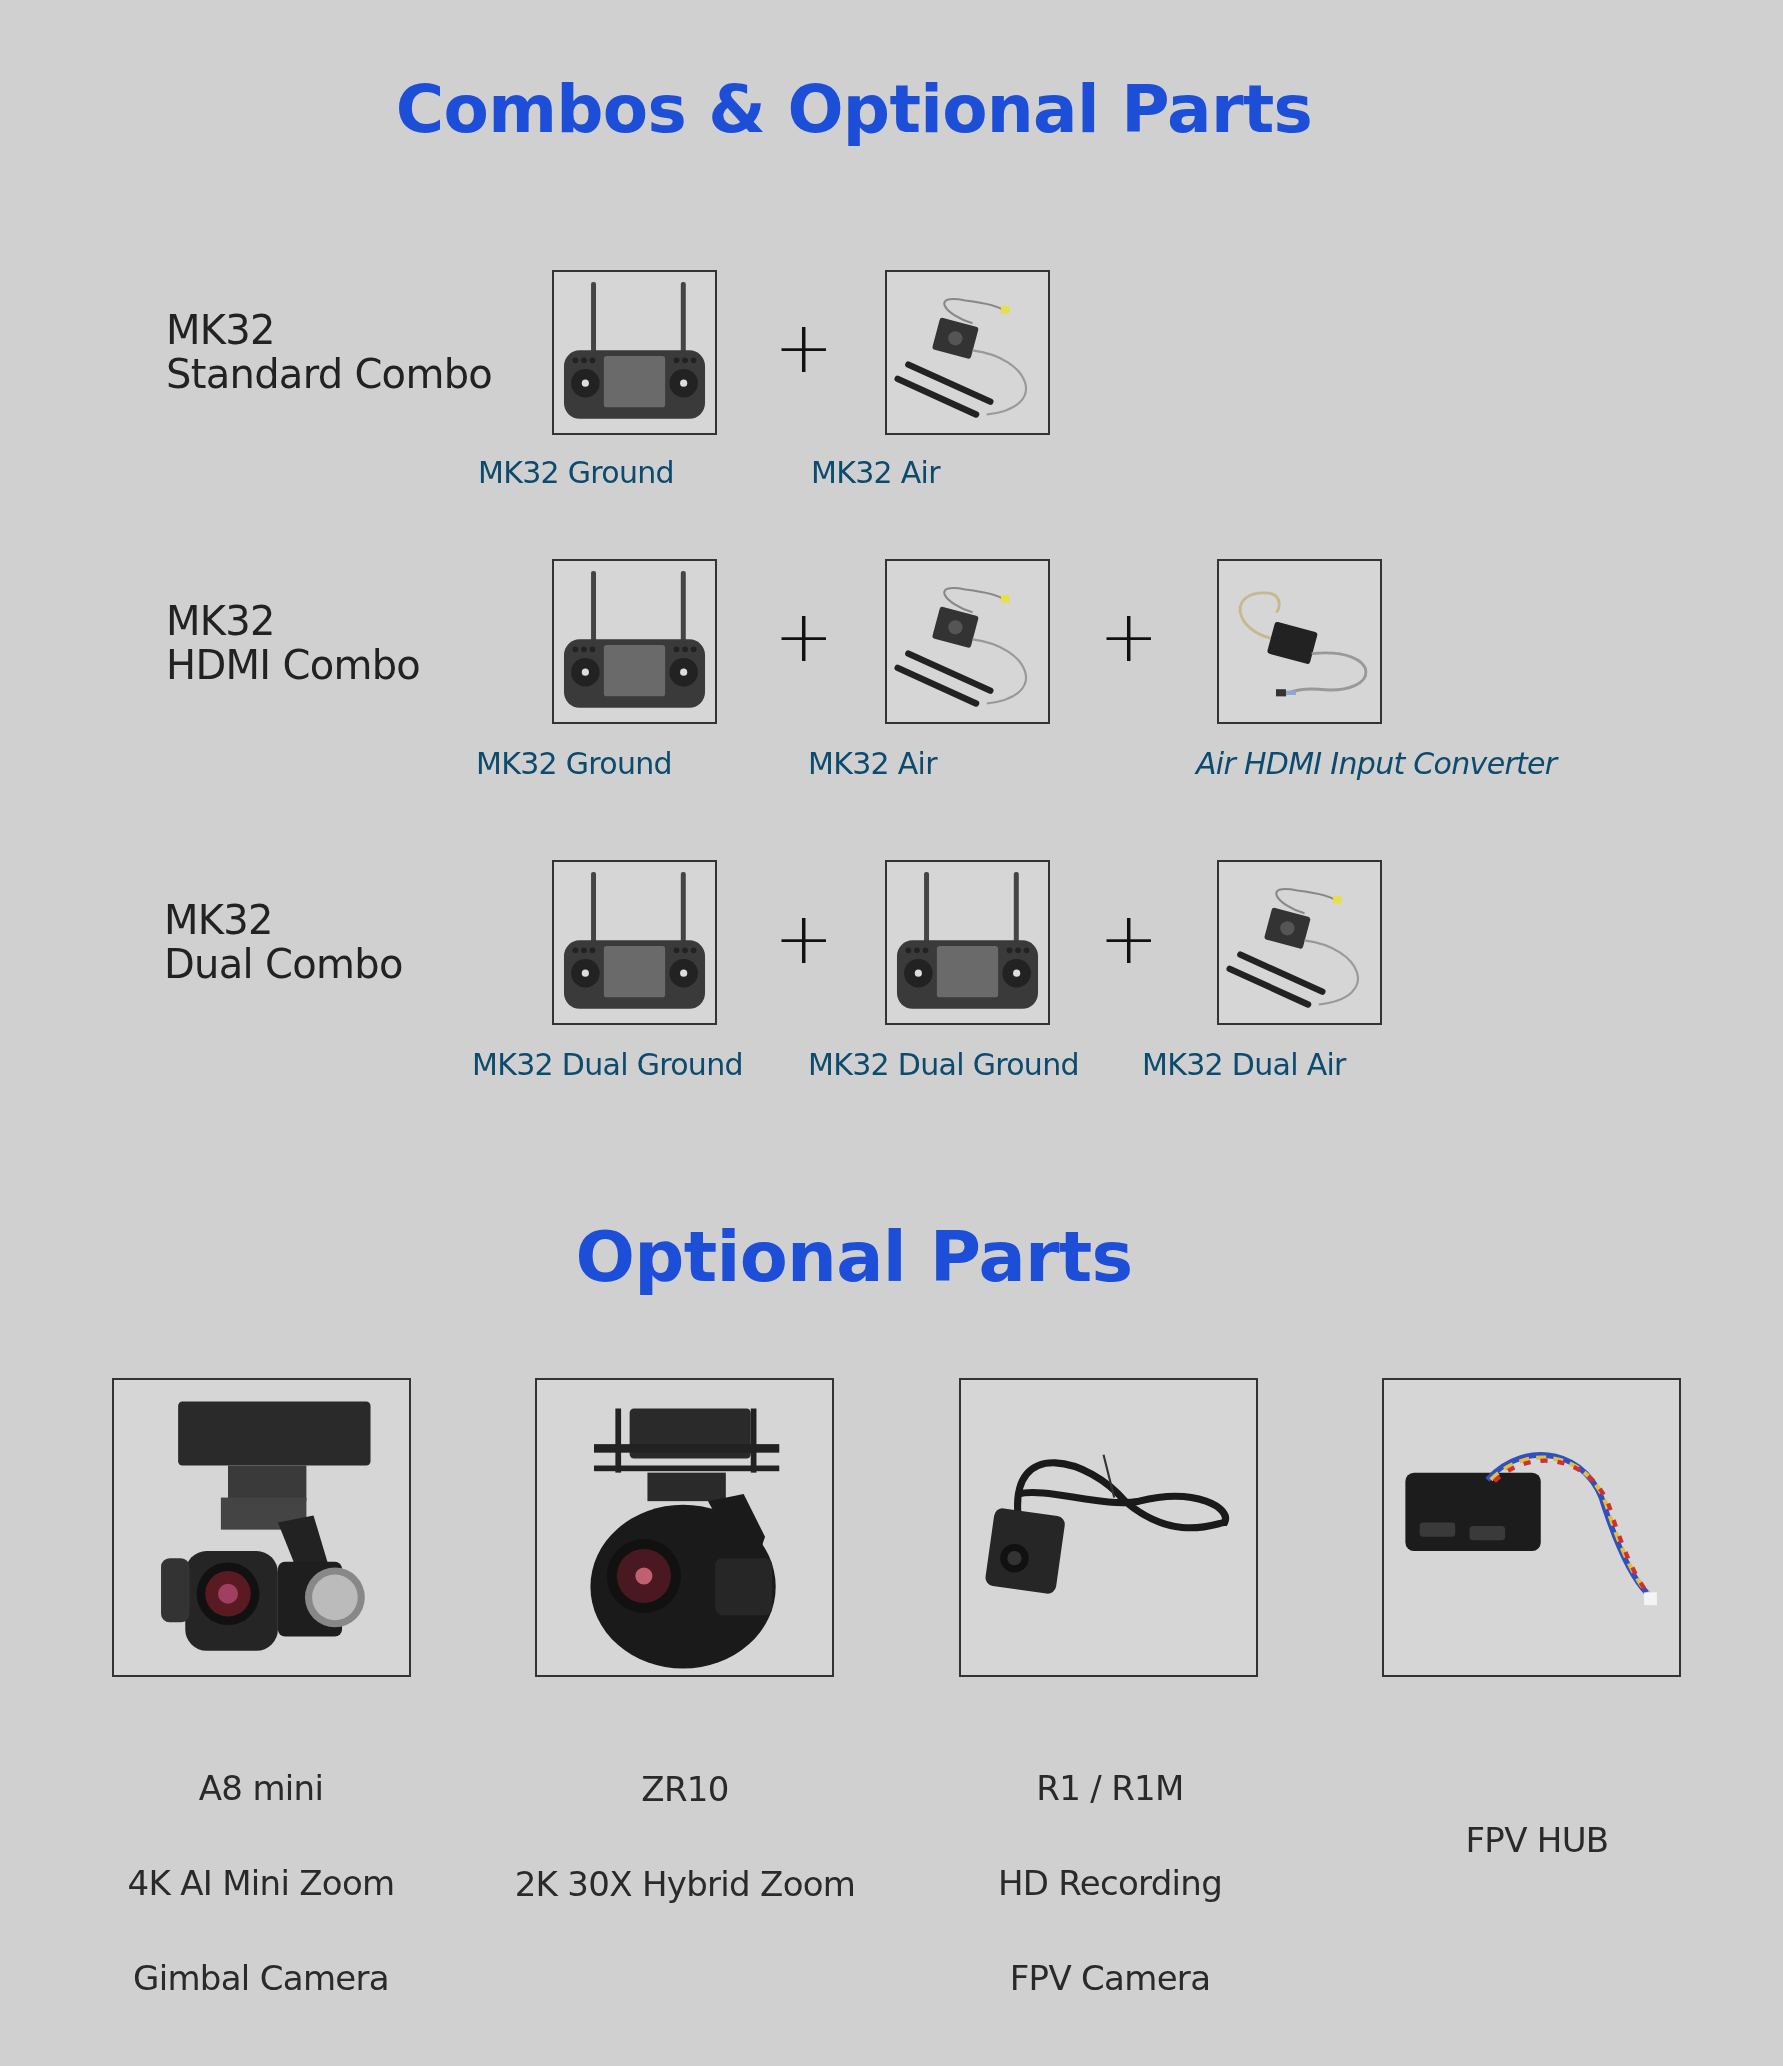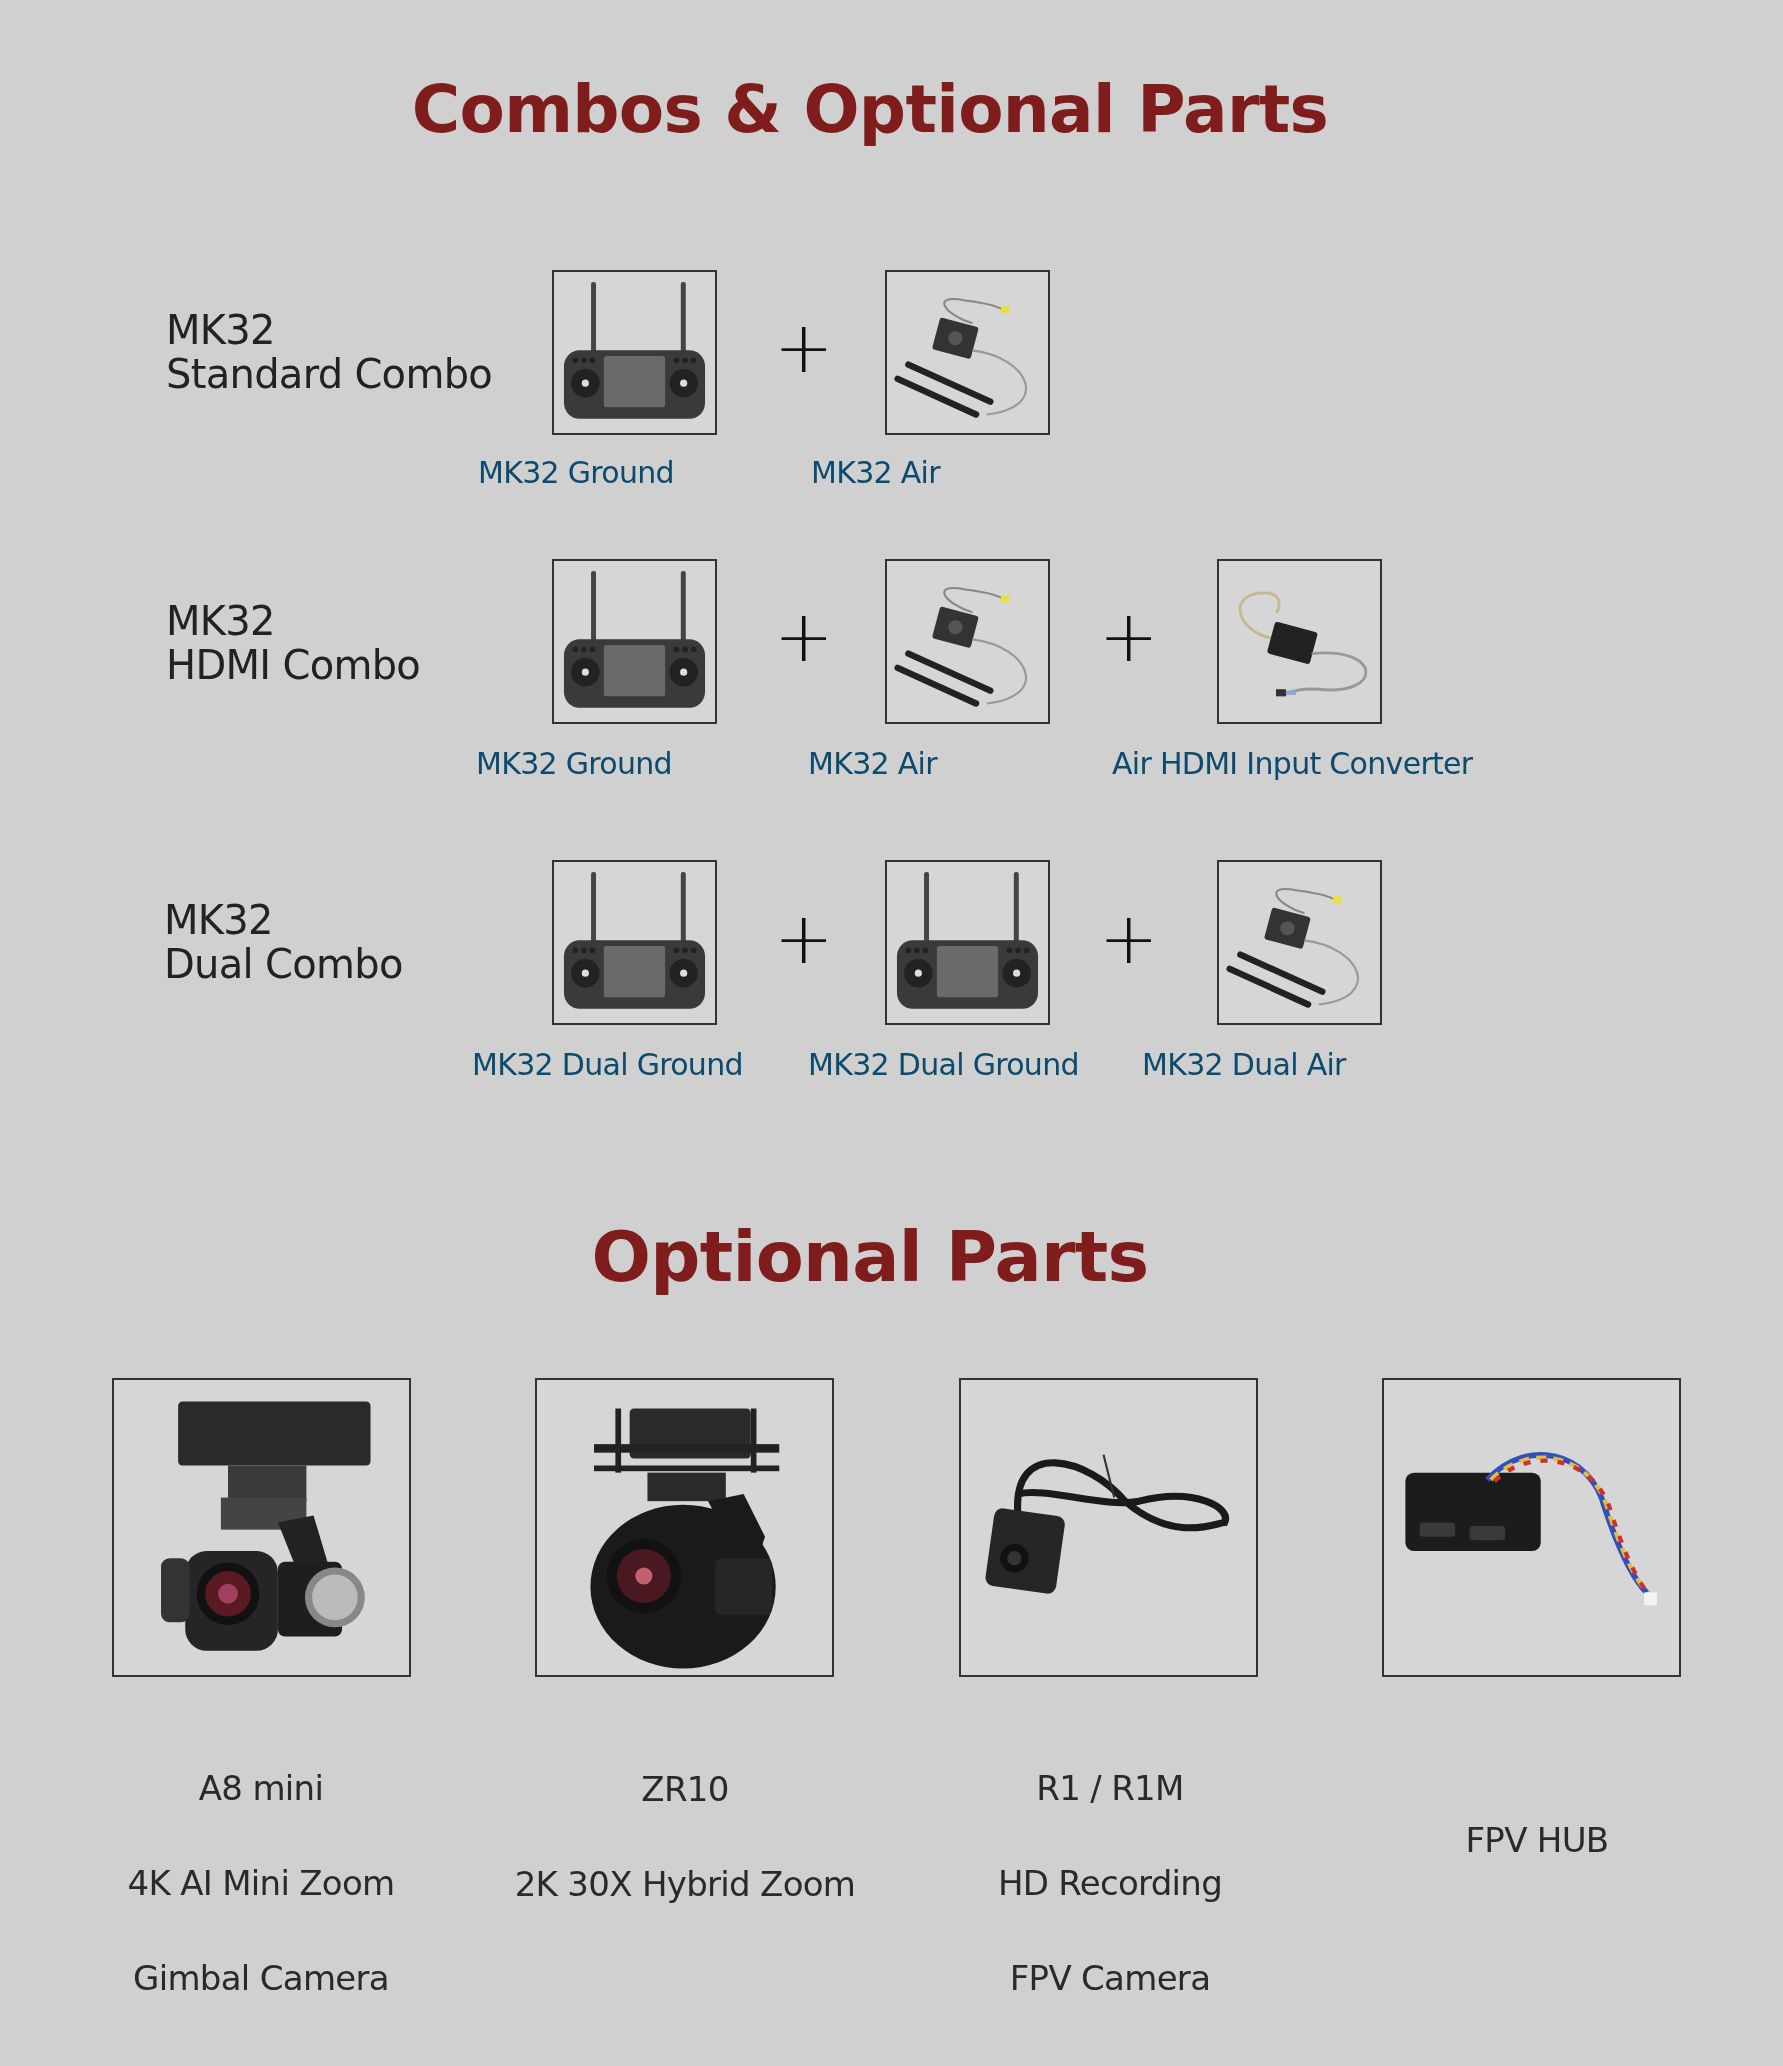--- a/index.html
+++ b/index.html
@@ -2,21 +2,21 @@
 <html style="font-size:11.4px"><head>
 <meta charset="utf-8">
 <style>
   html, body { margin: 0; padding: 0; }
   body {
     width: 1784px; height: 2066px; background: #d0d0d0;
     font-family: "DejaVu Sans", "Liberation Sans", sans-serif; color: #1a1a1a;
     position: relative; overflow: hidden;
   }
   .abs { position: absolute; }
-  .h1 { font-weight: bold; color: #7f1d1d; letter-spacing: -0.7px; text-align: center; width: 1708px; left: 16px; }
+  .h1 { font-weight: bold; color: #1d4ed8; letter-spacing: -0.7px; text-align: center; width: 1708px; left: 0; }
   #title { top: 71px; font-size: 66px; }
   #optional-title { top: 1216px; font-size: 70px; }
   .combo-label { font-size: 40px; line-height: 44px; color: #222; letter-spacing: -0.7px; }
   .box {
     position: absolute; width: 161px; height: 161px; border: 2.9px solid #333;
     background: #d6d6d6; box-sizing: content-box;
   }
   .box svg { width: 100%; height: 100%; display: block; }
   .plus { position: absolute; font-size: 71px; line-height: 71px; color: #111; width: 57px; text-align: center; font-weight: 300; }
   .item-label { position: absolute; font-size: 30px; color: #0c4a6e; width: 314px; letter-spacing: -0.7px; white-space: nowrap; }
@@ -147,21 +147,21 @@
     </svg>
 </div>
 <div class="plus" style="left:1099px; top:601px;">+</div>
 <div class="box" style="left:1217px; top:559px;">
   <svg viewBox="0 0 226 226" width="161" height="161">
       <use href="#sym-hdmi"></use>
     </svg>
 </div>
 <div class="item-label" style="left:476px; top:746px;">MK32 Ground</div>
 <div class="item-label" style="left:808px; top:746px;">MK32 Air</div>
-<div class="item-label" style="left:1112px; top:746px;">Air HDMI Input Converter</div>
+<div class="item-label" style="left:1196px; top:746px;font-style:italic;">Air HDMI Input Converter</div>
 
 <div class="abs combo-label" style="left:164px; top:898px;">
   <div>MK32</div>
   <div>Dual Combo</div>
 </div>
 <div class="box" style="left:552px; top:860px;">
   <svg viewBox="0 0 226 226" width="161" height="161">
       <use href="#sym-remote"></use>
     </svg>
 </div>

